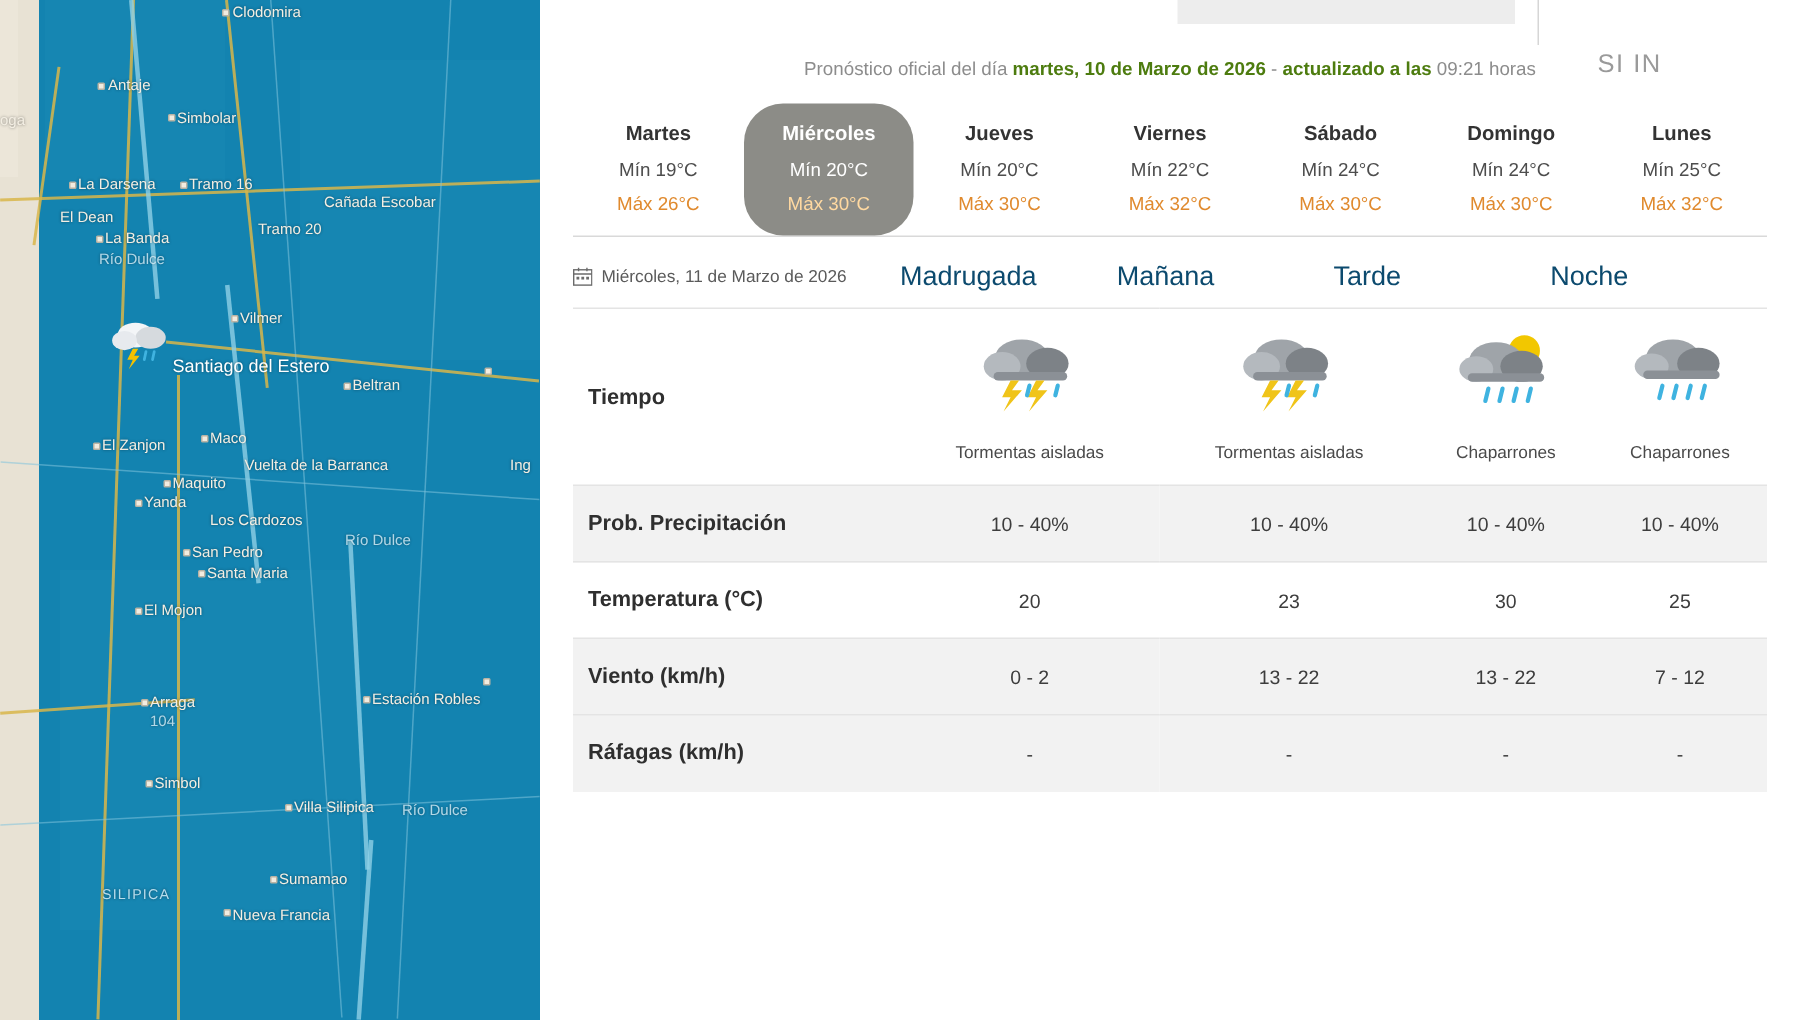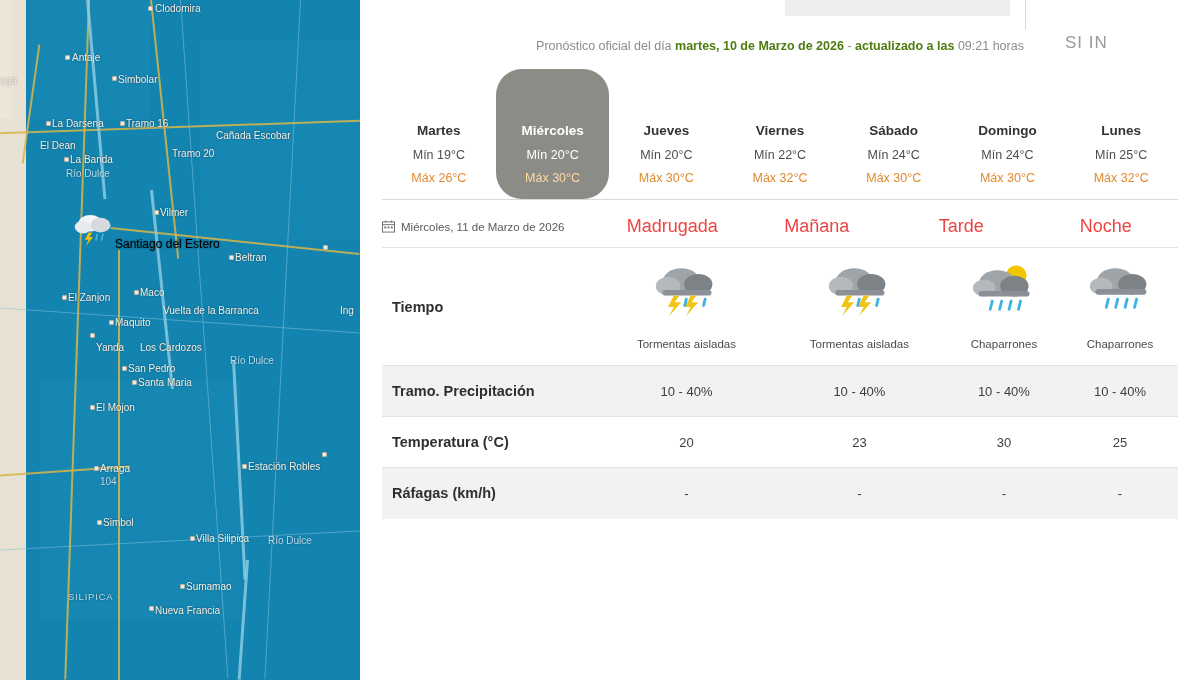--- a/index.html
+++ b/index.html
@@ -38,21 +38,21 @@
   .city-dot {
     position: absolute; width: 5px; height: 5px; background: #f2ece0;
     border: 1px solid #b9b3a4; border-radius: 1px;
   }
   .map-label {
     position: absolute; color: #f4efe4; font-size: 10px;
     white-space: nowrap; text-shadow: 0 0 2px rgba(0,0,0,.45);
   }
   .map-label.dim { color: #cfe7f1; opacity: .85; }
   .map-label.area { color: #b7dcec; font-size: 9.5px; letter-spacing: .8px; }
-  .map-label.big { font-size: 12px; color: #000000; }
+  .map-label.big { font-size: 12px; color: #ffffff; }
   .map-icon-weather { position: absolute; left: 72px; top: 205px; width: 44px; height: 44px; }
 
   
   .forecast {
     position: relative;
     width: 840px; height: 680px;
     background: #ffffff;
     flex: 0 0 840px;
   }
   .top-strip { position: relative; height: 28px; }
@@ -89,38 +89,38 @@
     margin: 16px 22px 0 22px;
     display: flex;
     border-bottom: 1px solid #d9d9d9;
   }
   .day {
     flex: 1 1 0;
     text-align: center;
     padding: 12px 2px 14px 2px;
   }
   .day.active { background: #8c8c87; border-radius: 26px; }
-  .day .dname { font-size: 13.5px; font-weight: bold; color: #333; margin-bottom: 10px; margin-top: 42px; }
+  .day .dname { font-size: 13.5px; font-weight: bold; color: #333; margin-bottom: 10px; }
   .day .dmin { font-size: 12.5px; color: #4d4d4d; margin-bottom: 9px; }
   .day .dmax { font-size: 12.5px; color: #e08a2e; }
   .day.active .dname, .day.active .dmin { color: #ffffff; }
   .day.active .dmax { color: #ffd9a1; }
 
   
   .detail-head {
     display: flex; align-items: flex-end;
     margin: 0 22px; padding: 16px 0 10px 0;
   }
   .detail-date {
     width: 218px; font-size: 11.5px; color: #5a5a5a;
     display: flex; align-items: center; gap: 6px;
     padding-bottom: 4px;
   }
   .cal-icon { width: 13px; height: 13px; display: inline-block; }
-  .period-head { flex: 1 1 0; text-align: center; font-size: 18px; color: #ef4444; }
+  .period-head { flex: 1 1 0; text-align: left; font-size: 18px; color: #0c4a6e; }
 
   
   .wtable { margin: 0 22px; border-collapse: collapse; width: calc(100% - 44px); }
   .wtable tr.zebra { background: #f2f2f2; }
   .wtable td {
     padding: 0; vertical-align: middle;
     border-top: 1px solid #e4e4e4;
   }
   .wtable tr:first-child td { border-top: 1px solid #e4e4e4; }
   .lbl {
@@ -213,21 +213,21 @@
         <div class="map-label " style="left: 172px; top: 148px;">Tramo 20</div>
         <div class="map-label dim" style="left: 66px; top: 168px;">Río Dulce</div>
         <div class="map-label " style="left: 160px; top: 207px;">Vilmer</div>
         <div class="map-label big" style="left: 115px; top: 237px;">Santiago del Estero</div>
         <div class="map-label " style="left: 235px; top: 252px;">Beltran</div>
         <div class="map-label " style="left: 140px; top: 287px;">Maco</div>
         <div class="map-label " style="left: 68px; top: 292px;">El Zanjon</div>
         <div class="map-label " style="left: 163px; top: 305px;">Vuelta de la Barranca</div>
         <div class="map-label " style="left: 115px; top: 317px;">Maquito</div>
         <div class="map-label " style="left: 340px; top: 305px;">Ing</div>
-        <div class="map-label " style="left: 96px; top: 342px;">Yanda</div>
+        <div class="map-label " style="left: 96px; top: 330px;">Yanda</div>
         <div class="map-label " style="left: 140px; top: 342px;">Los Cardozos</div>
         <div class="map-label " style="left: 128px; top: 363px;">San Pedro</div>
         <div class="map-label dim" style="left: 230px; top: 355px;">Río Dulce</div>
         <div class="map-label " style="left: 138px; top: 377px;">Santa Maria</div>
         <div class="map-label " style="left: 96px; top: 402px;">El Mojon</div>
         <div class="map-label " style="left: 100px; top: 463px;">Arraga</div>
         <div class="map-label " style="left: 248px; top: 461px;">Estación Robles</div>
         <div class="map-label dim" style="left: 100px; top: 476px;">104</div>
         <div class="map-label " style="left: 103px; top: 517px;">Simbol</div>
         <div class="map-label " style="left: 196px; top: 533px;">Villa Silipica</div>
@@ -375,34 +375,41 @@
     <rect x="20" y="38" width="3" height="12" rx="1.5" fill="#3fb3e0" transform="rotate(14 21 44)"></rect>
     <rect x="30" y="38" width="3" height="12" rx="1.5" fill="#3fb3e0" transform="rotate(14 31 44)"></rect>
     <rect x="40" y="38" width="3" height="12" rx="1.5" fill="#3fb3e0" transform="rotate(14 41 44)"></rect>
     <rect x="50" y="38" width="3" height="12" rx="1.5" fill="#3fb3e0" transform="rotate(14 51 44)"></rect>
   </svg>
               </div>
               <div class="cond-text">Chaparrones</div>
             </td>
           </tr>
           <tr class="zebra">
-            <td class="lbl">Tramo. Precipitación</td>
+            <td class="lbl">Prob. Precipitación</td>
             <td class="val">10 - 40%</td>
             <td class="val">10 - 40%</td>
             <td class="val">10 - 40%</td>
             <td class="val">10 - 40%</td>
           </tr>
           <tr>
             <td class="lbl">Temperatura (°C)</td>
             <td class="val">20</td>
             <td class="val">23</td>
             <td class="val">30</td>
             <td class="val">25</td>
           </tr>
           <tr class="zebra">
+            <td class="lbl">Viento (km/h)</td>
+            <td class="val">0 - 2</td>
+            <td class="val">13 - 22</td>
+            <td class="val">13 - 22</td>
+            <td class="val">7 - 12</td>
+          </tr>
+          <tr class="zebra">
             <td class="lbl">Ráfagas (km/h)</td>
             <td class="val">-</td>
             <td class="val">-</td>
             <td class="val">-</td>
             <td class="val">-</td>
           </tr>
         </tbody>
     </table>
 
   </div>

